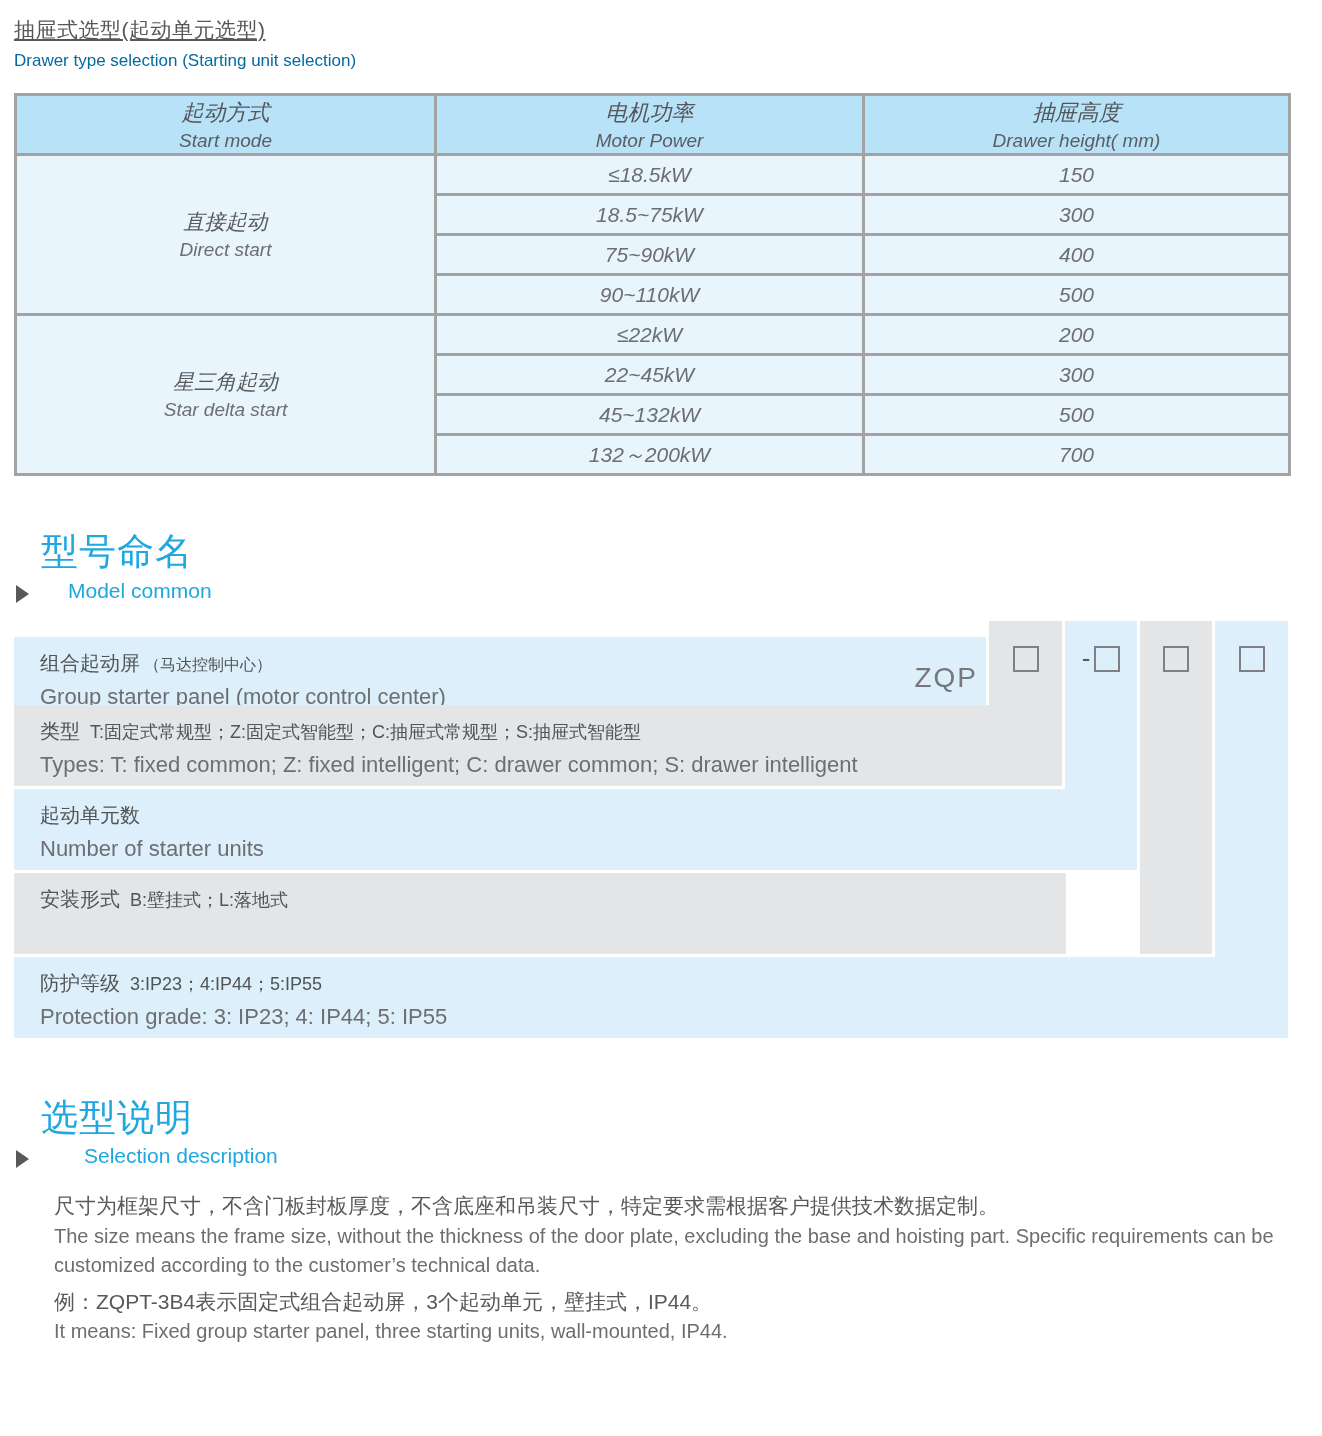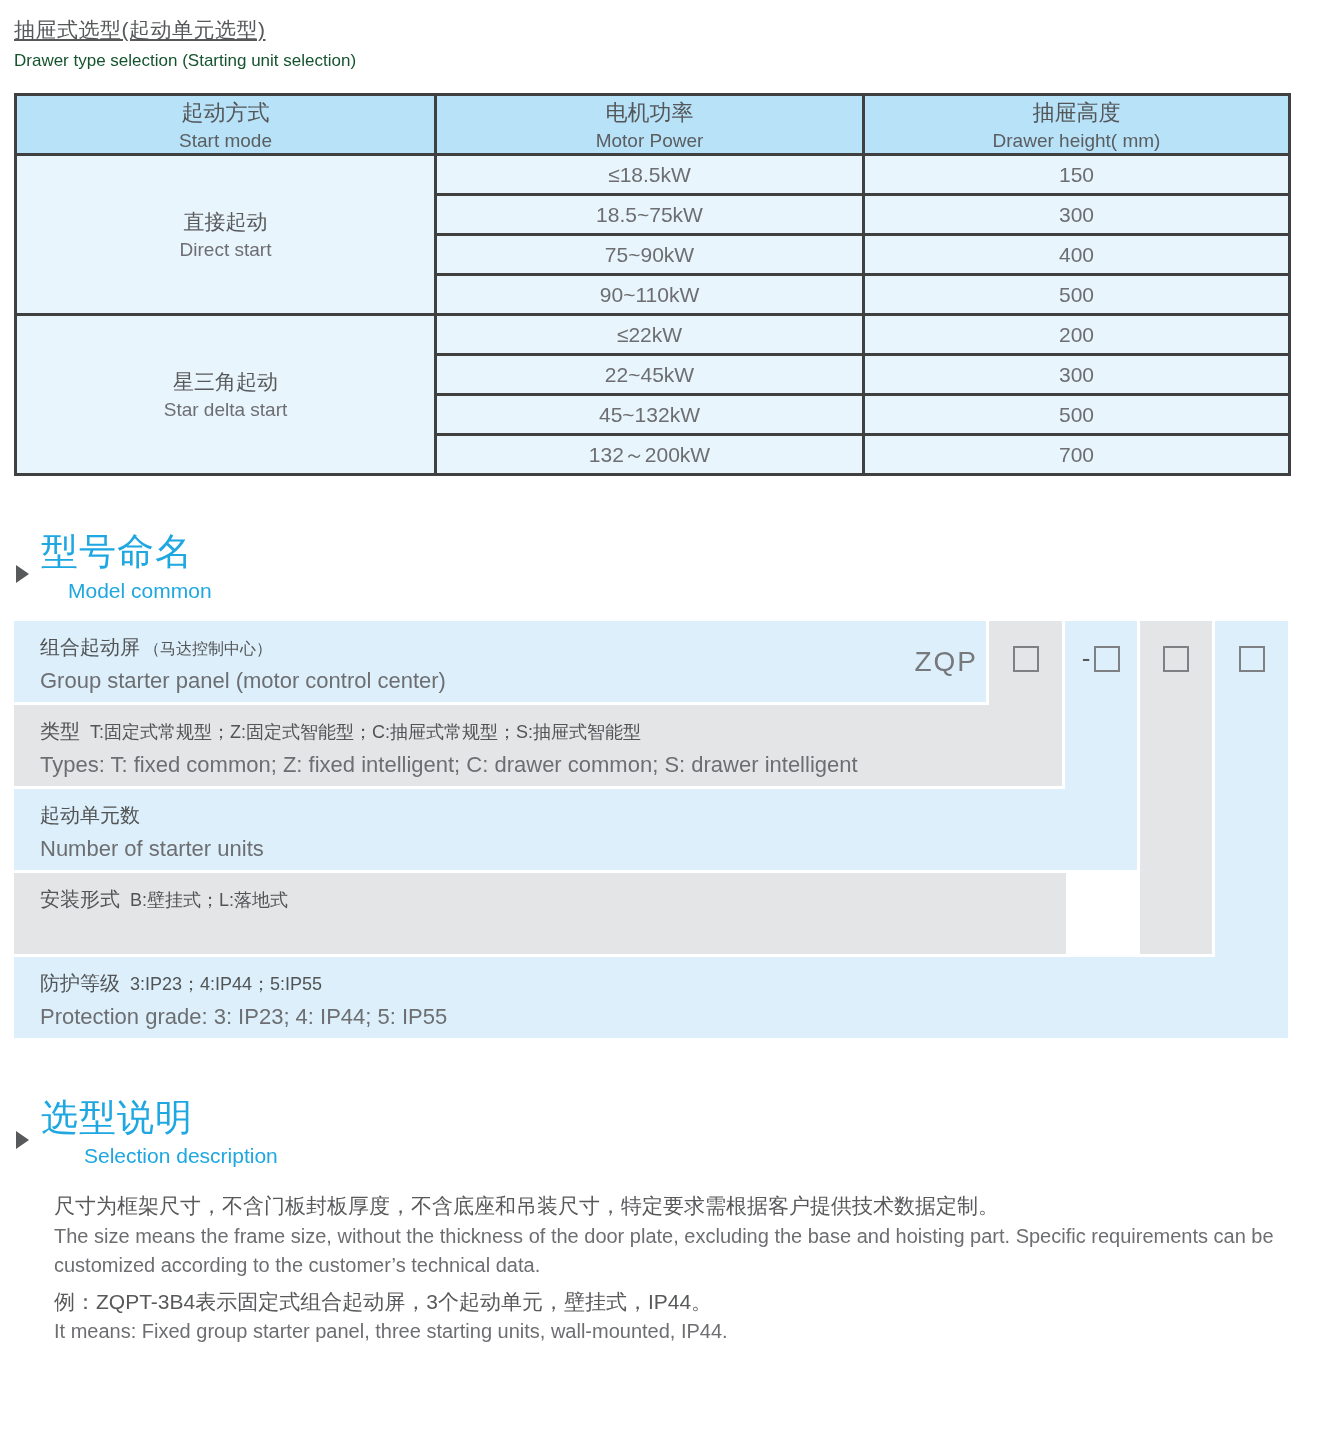--- a/index.html
+++ b/index.html
@@ -6,60 +6,60 @@
   html,body { background:#ffffff; }
   body {
     width:1322px; min-height:1436px;
     font-family:"Liberation Sans","DejaVu Sans",sans-serif;
     color:#58595b; overflow:hidden; position:relative;
   }
   .content { padding:16px 0 0 14px; width:1308px; }
 
   
   .doc-title-zh { font-size:21px; color:#555759; letter-spacing:0.5px;text-decoration:underline; }
-  .doc-title-en { font-size:17px; color:#14532d; margin-top:7px; }
+  .doc-title-en { font-size:17px; color:#0369a1; margin-top:7px; }
 
   
   table.sel { border-collapse:collapse; width:1274px; margin-top:22px; table-layout:fixed; }
-  table.sel th, table.sel td { border:3px solid #404040; }
+  table.sel th, table.sel td { border:3px solid #a3a3a3;font-style:italic; }
   table.sel th {
     background:#b7e2f8; height:60px; font-weight:normal;
     text-align:center; vertical-align:middle;
   }
   .th-zh { display:block; font-size:22px; color:#54575a; }
   .th-en { display:block; font-size:19px; color:#5b5e61; margin-top:2px; }
   table.sel td {
     background:#e8f5fd; height:40px; text-align:center; vertical-align:middle;
     font-size:21px; color:#6d6e71;
   }
   td.group-cell { background:#e6f3fc; }
   .grp-zh { display:block; font-size:21px; color:#58595b; }
   .grp-en { display:block; font-size:19px; color:#6d6e71; margin-top:3px; }
 
   
-  .section-head { display:flex; align-items:center; }
+  .section-head { display:flex; align-items:flex-end; }
   .sec-mt1 { margin-top:56px; }
   .sec-mt2 { margin-top:60px; }
   .tri-icon {
     width:0; height:0; margin:13px 12px 0 2px;
     border-left:13px solid #58595b;
     border-top:9px solid transparent;
     border-bottom:9px solid transparent;
   }
   .sec-zh { font-size:37px; color:#1ea7e0; letter-spacing:1px; line-height:1.1; }
   .sec-en { font-size:21px; color:#1ea7e0; margin-top:6px; }
   .sec-en.ind1 { margin-left:27px; }
   .sec-en.ind2 { margin-left:43px; }
 
   
   .diagram { position:relative; width:1274px; height:417px; margin-top:18px; }
   .d-row { position:absolute; left:0; height:81px; padding:13px 0 0 26px; }
   .d-row.blue { background:#dceffa; }
   .d-row.gray { background:#e4e5e7; }
-  .r0 { top:0;    width:972px;  }
+  .r0 { top:16px;    width:972px;  }
   .r1 { top:84px; width:1048px; }
   .r2 { top:168px; width:1123px; }
   .r3 { top:252px; width:1052px; }
   .r4 { top:336px; width:1274px; }
   .d-col { position:absolute; top:0; display:flex; justify-content:center; align-items:flex-start; }
   .d-col.blue { background:#dceffa; }
   .d-col.gray { background:#e4e5e7; }
   .c0 { left:975px;  width:73px; height:165px; }
   .c1 { left:1051px; width:72px; height:249px; }
   .c2 { left:1126px; width:72px; height:333px; }

